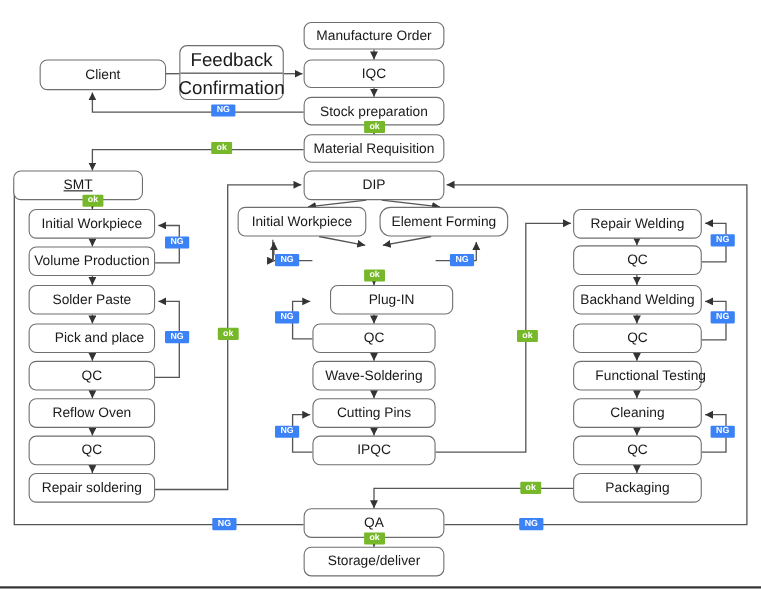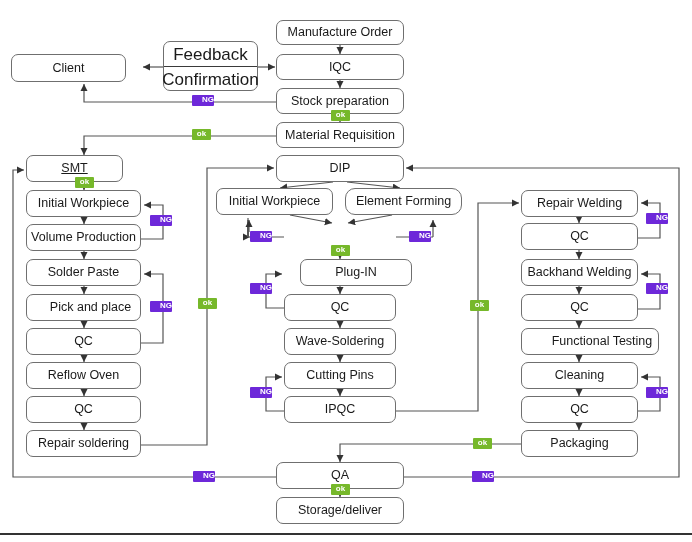--- a/index.html
+++ b/index.html
@@ -63,21 +63,21 @@
     font-weight: bold;
     color: #ffffff;
     line-height: 10px;
     text-align: center;
     height: 11px;
     border-radius: 1px;
     z-index: 5;
     letter-spacing: 0;
   }
   .tag.ok { background: #76b82a; }
-  .tag.ng { background: #6d28d9; text-align: right; }
+  .tag.ng { background: #3b82f6; }
   .bottom-rule {
     position: absolute;
     left: 0;
     width: 692px;
     height: 0;
     border-top: 2px solid #333;
     z-index: 2;
   }
 </style>
 </head>
@@ -148,21 +148,21 @@
       <path d="M638,411 L660,411 L660,377 L641,377"></path>
       <path d="M579,423 L579,430"></path>
       <path d="M521,444 L340,444 L340,462"></path>
 
       <path d="M276,477 L13,477 L13,170 L24,170"></path>
       <path d="M404,477 L679,477 L679,168 L406,168"></path>
       <path d="M340,489 L340,497"></path>
     </g>
   </svg>
 
-  <div class="node" style="left:11px;top:54px;width:115px;height:28px;">
+  <div class="node" style="left:36px;top:54px;width:115px;height:28px;">
     <span>Client</span>
   </div>
 
   <div class="node split" style="left:163px;top:41px;width:95px;height:50px;">
     <div class="half top">
       <span>Feedback</span>
     </div>
     <div class="half">
       <span>Confirmation</span>
     </div>
@@ -174,21 +174,21 @@
   <div class="node" style="left:276px;top:54px;width:128px;height:26px;">
     <span>IQC</span>
   </div>
   <div class="node" style="left:276px;top:88px;width:128px;height:26px;">
     <span>Stock preparation</span>
   </div>
   <div class="node" style="left:276px;top:122px;width:128px;height:26px;">
     <span>Material Requisition</span>
   </div>
 
-  <div class="node" style="left:26px;top:155px;width:97px;height:27px;text-decoration:underline;">
+  <div class="node" style="left:12px;top:155px;width:118px;height:27px;text-decoration:underline;">
     <span>SMT</span>
   </div>
   <div class="node" style="left:26px;top:190px;width:115px;height:27px;">
     <span>Initial Workpiece</span>
   </div>
   <div class="node" style="left:26px;top:224px;width:115px;height:27px;">
     <span>Volume Production</span>
   </div>
   <div class="node" style="left:26px;top:259px;width:115px;height:27px;">
     <span>Solder Paste</span>
@@ -239,21 +239,21 @@
   </div>
   <div class="node" style="left:521px;top:223px;width:117px;height:27px;">
     <span>QC</span>
   </div>
   <div class="node" style="left:521px;top:259px;width:117px;height:27px;">
     <span>Backhand Welding</span>
   </div>
   <div class="node" style="left:521px;top:294px;width:117px;height:27px;">
     <span>QC</span>
   </div>
-  <div class="node" style="left:521px;top:328px;width:138px;height:27px;padding-left:24px;">
+  <div class="node" style="left:521px;top:328px;width:117px;height:27px;padding-left:24px;">
     <span>Functional Testing</span>
   </div>
   <div class="node" style="left:521px;top:362px;width:117px;height:27px;">
     <span>Cleaning</span>
   </div>
   <div class="node" style="left:521px;top:396px;width:117px;height:27px;">
     <span>QC</span>
   </div>
   <div class="node" style="left:521px;top:430px;width:117px;height:27px;">
     <span>Packaging</span>

